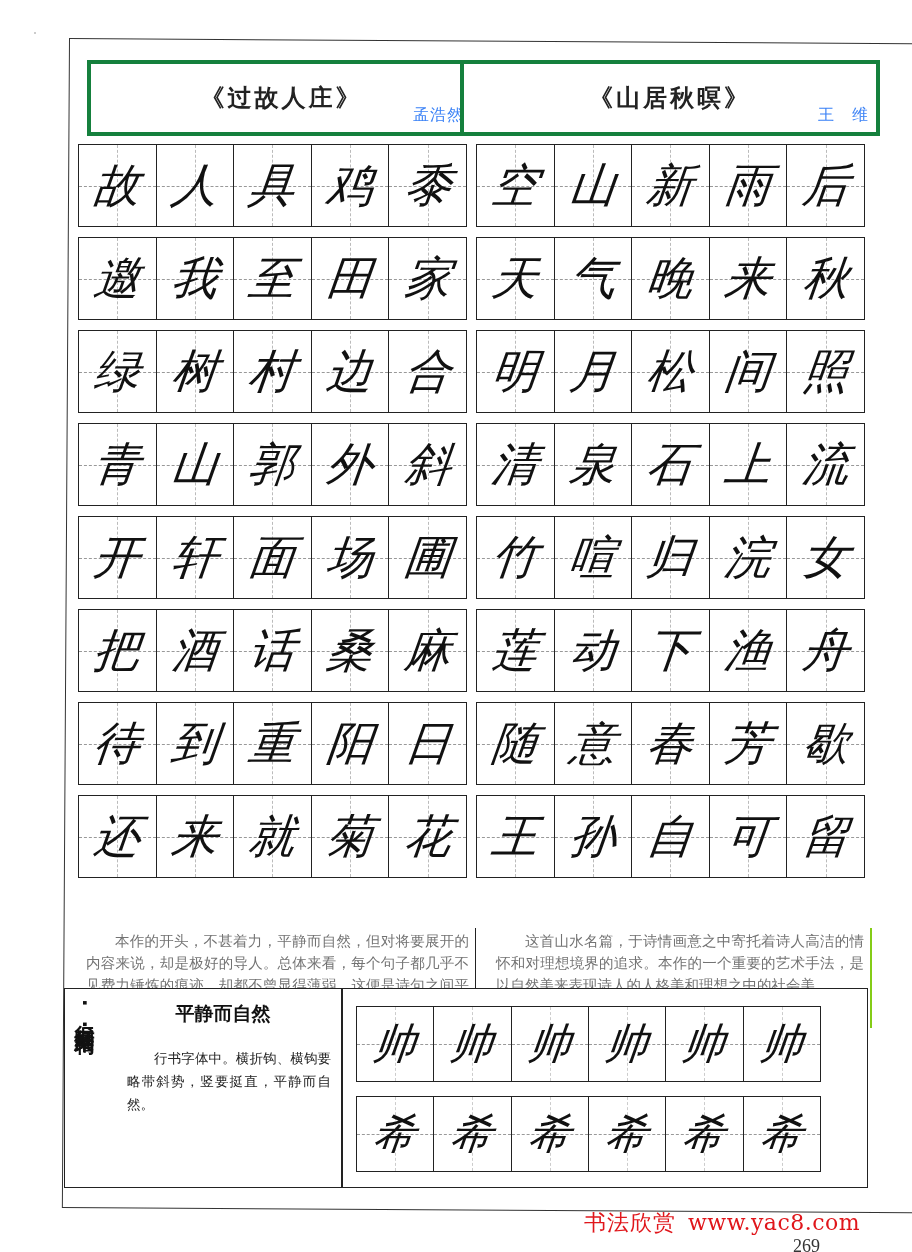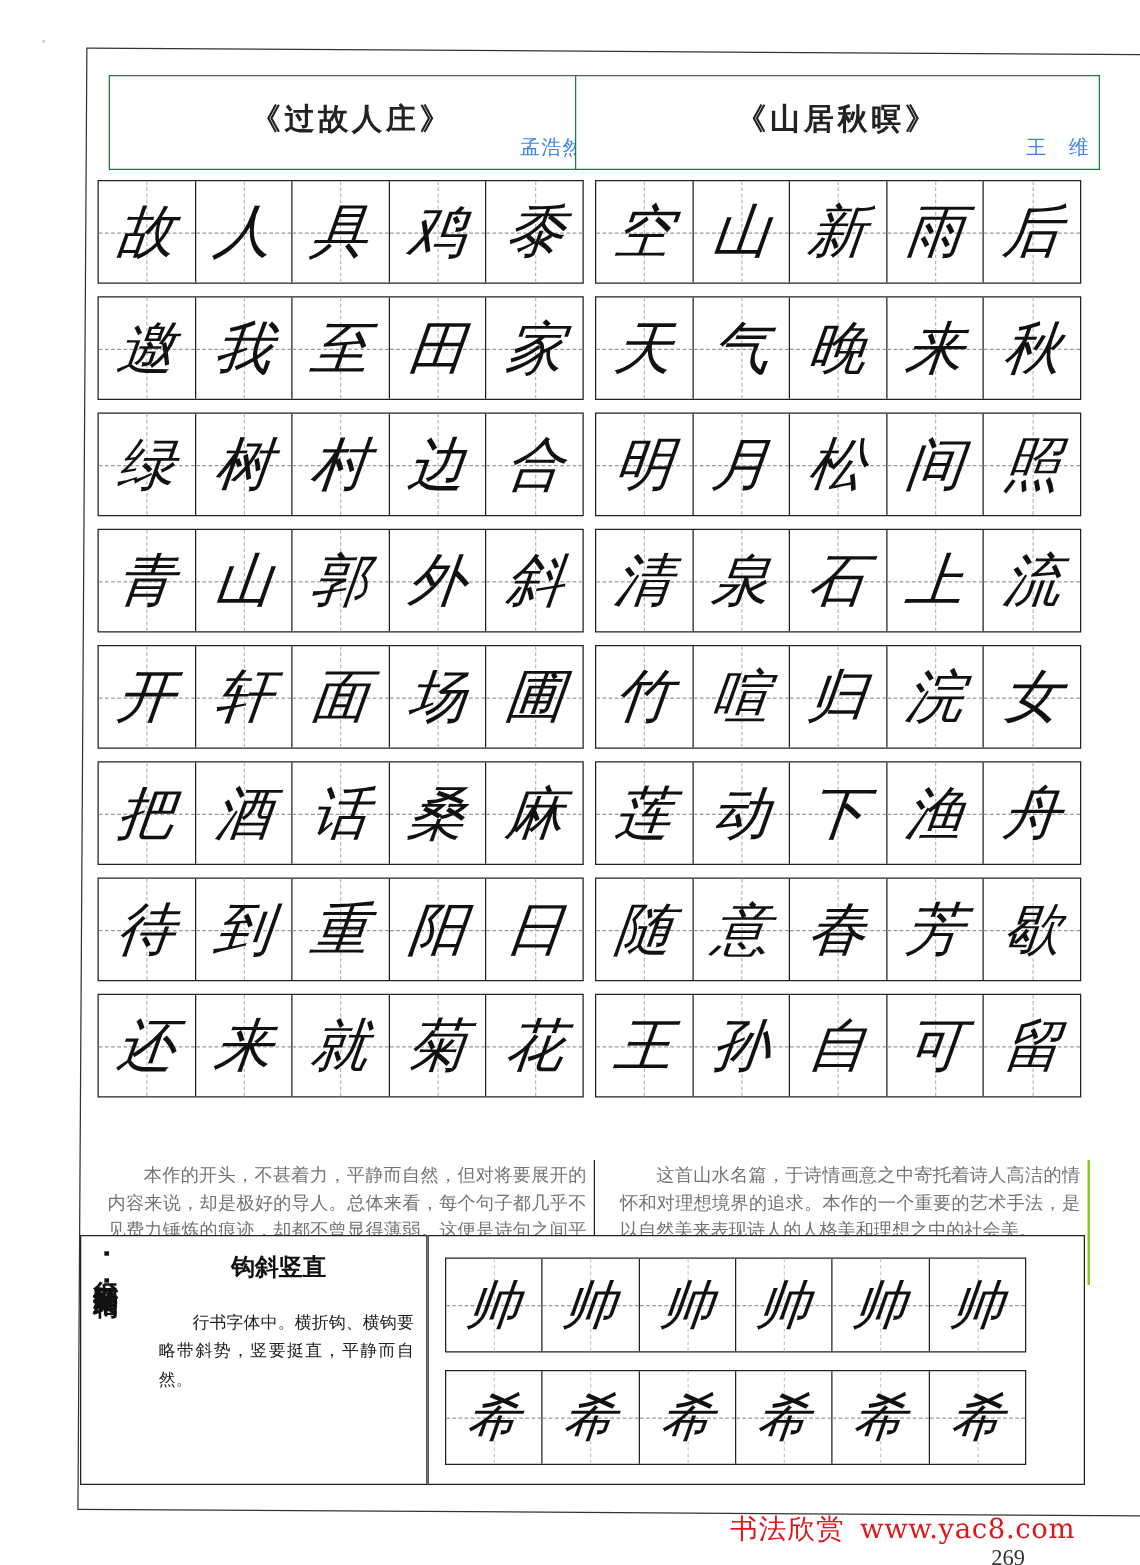--- a/index.html
+++ b/index.html
@@ -8,21 +8,21 @@
     font-family: "DejaVu Serif", "Liberation Serif", serif; color: #1a1a1a;
   }
   .outer-frame {
     position: absolute; left: 69px; top: 38px; width: 852px; height: 1170px;
     border: 1px solid #333; box-sizing: border-box; transform: rotate(0.35deg); transform-origin: top left;
   }
   .page { position: absolute; left: 0; top: 0; width: 912px; height: 1252px; }
 
   
   .poem-header {
-    position: absolute; top: 60px; height: 76px; border: 1px solid #15803d; box-sizing: border-box;
+    position: absolute; top: 60px; height: 76px; border: 4px solid #15803d; box-sizing: border-box;
     background: #fff;
   }
   .poem-header.left { left: 87px; width: 389px; }
   .poem-header.right { left: 460px; width: 420px; }
   .poem-title {
     position: absolute; top: 18px; left: 0; right: 0; text-align: center;
     font-size: 24px; font-weight: bold; letter-spacing: 3px; color: #222;
     font-family: "DejaVu Sans", sans-serif;
   }
   .poem-author {
@@ -408,21 +408,21 @@
 
   <div class="commentary left">
     <p>本作的开头，不甚着力，平静而自然，但对将要展开的内容来说，却是极好的导人。总体来看，每个句子都几乎不见费力锤炼的痕迹，却都不曾显得薄弱。这便是诗句之间平衡所达到的最高境界。</p>
   </div>
   <div class="commentary right">
     <p>这首山水名篇，于诗情画意之中寄托着诗人高洁的情怀和对理想境界的追求。本作的一个重要的艺术手法，是以自然美来表现诗人的人格美和理想之中的社会美。</p>
   </div>
 
   <div class="bottom-box">
     <div class="vertical-label">·行书间架结构·</div>
-    <div class="lesson-title">钩斜竖直</div>
+    <div class="lesson-title">平静而自然</div>
     <div class="lesson-text">
       <p>行书字体中。横折钩、横钩要略带斜势，竖要挺直，平静而自然。</p>
     </div>
   </div>
 
   <div class="practice-panel">
     <div class="practice-row r1" id="practice-0">
         <div class="grid-cell">
           <span class="glyph">帅</span>
         </div>

